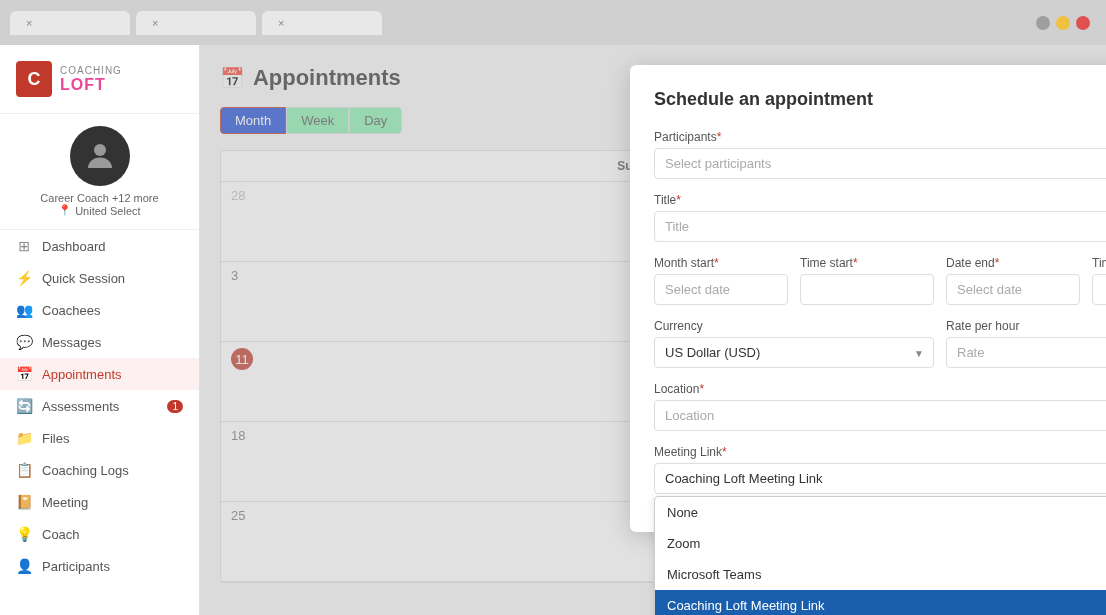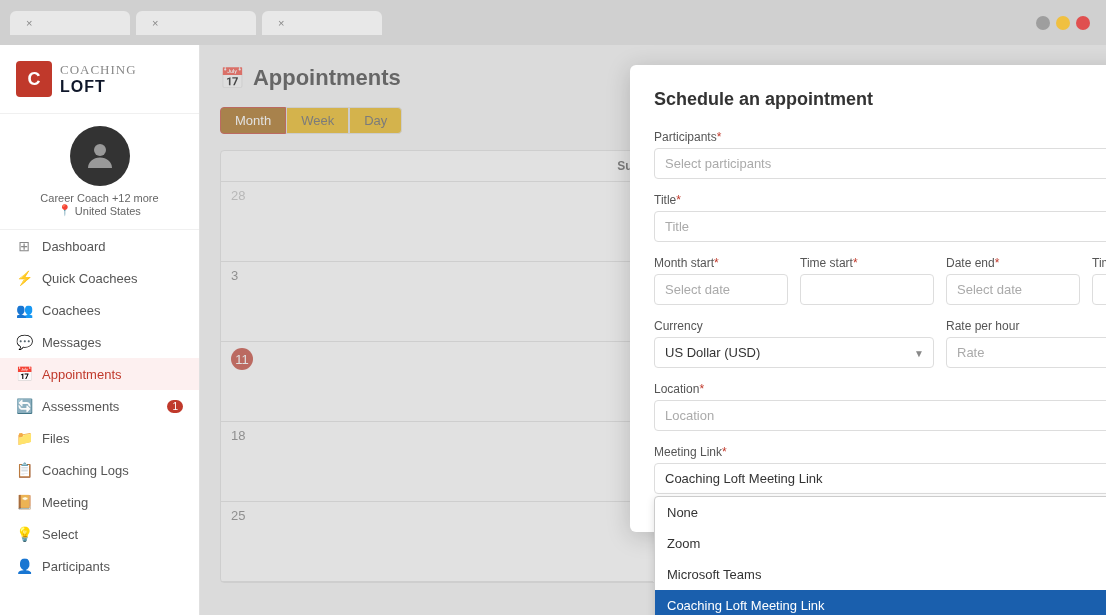--- a/index.html
+++ b/index.html
@@ -89,30 +89,29 @@
       justify-content: center;
       color: white;
       font-weight: bold;
       font-size: 18px;
     }
     .logo-text {
       display: flex;
       flex-direction: column;
     }
     .logo-text .coaching {
-      font-size: 13px;
+      font-size: 10px;
       color: #888;
       letter-spacing: 1px;
       text-transform: uppercase;
-      font-family: Liberation Serif, serif;
     }
     .logo-text .loft {
       font-size: 16px;
       font-weight: bold;
-      color: #0f172a;
+      color: #ec4899;
       letter-spacing: 1px;
     }
 
     .user-section {
       padding: 12px 16px;
       display: flex;
       flex-direction: column;
       align-items: center;
       border-bottom: 1px solid #f0f0f0;
     }
@@ -210,29 +209,29 @@
     }
 
     .view-tabs {
       display: flex;
       gap: 0;
       margin-bottom: 16px;
     }
     .view-tab {
       padding: 5px 14px;
       border: 1px solid #ddd;
-      background: #eab308;
+      background: #86efac;
       cursor: pointer;
       font-size: 13px;
       color: #555;
     }
     .view-tab:first-child { border-radius: 4px 0 0 4px; }
     .view-tab:last-child { border-radius: 0 4px 4px 0; }
     .view-tab.active {
-      background: #a16207;
+      background: #1d4ed8;
       color: white;
       border-color: #c0392b;
     }
 
     .calendar-grid {
       background: #fff;
       border: 1px solid #e0e0e0;
       border-radius: 4px;
     }
     .calendar-header-row {
@@ -432,32 +431,32 @@
     <div class="user-section">
       <div class="avatar">
         <svg viewBox="0 0 24 24">
           <circle cx="12" cy="8" r="4" fill="#999"></circle>
           <path d="M4 20c0-4 3.6-7 8-7s8 3 8 7" fill="#999"></path>
         </svg>
       </div>
       <div class="user-role">Career Coach +12 more</div>
       <div class="user-location">
         <span>📍</span>
-        <span>United States</span>
+        <span>United Select</span>
       </div>
     </div>
 
 
     <div class="nav-item">
       <span class="nav-icon">⊞</span>
       <span>Dashboard</span>
     </div>
     <div class="nav-item">
       <span class="nav-icon">⚡</span>
-      <span>Quick Coachees</span>
+      <span>Quick Session</span>
     </div>
     <div class="nav-item">
       <span class="nav-icon">👥</span>
       <span>Coachees</span>
     </div>
     <div class="nav-item">
       <span class="nav-icon">💬</span>
       <span>Messages</span>
     </div>
     <div class="nav-item active">
@@ -476,21 +475,21 @@
     <div class="nav-item">
       <span class="nav-icon">📋</span>
       <span>Coaching Logs</span>
     </div>
     <div class="nav-item">
       <span class="nav-icon">📔</span>
       <span>Meeting</span>
     </div>
     <div class="nav-item">
       <span class="nav-icon">💡</span>
-      <span>Select</span>
+      <span>Coach</span>
     </div>
     <div class="nav-item">
       <span class="nav-icon">👤</span>
       <span>Participants</span>
     </div>
     <div class="nav-item">
       
       
     </div>
   </div>

